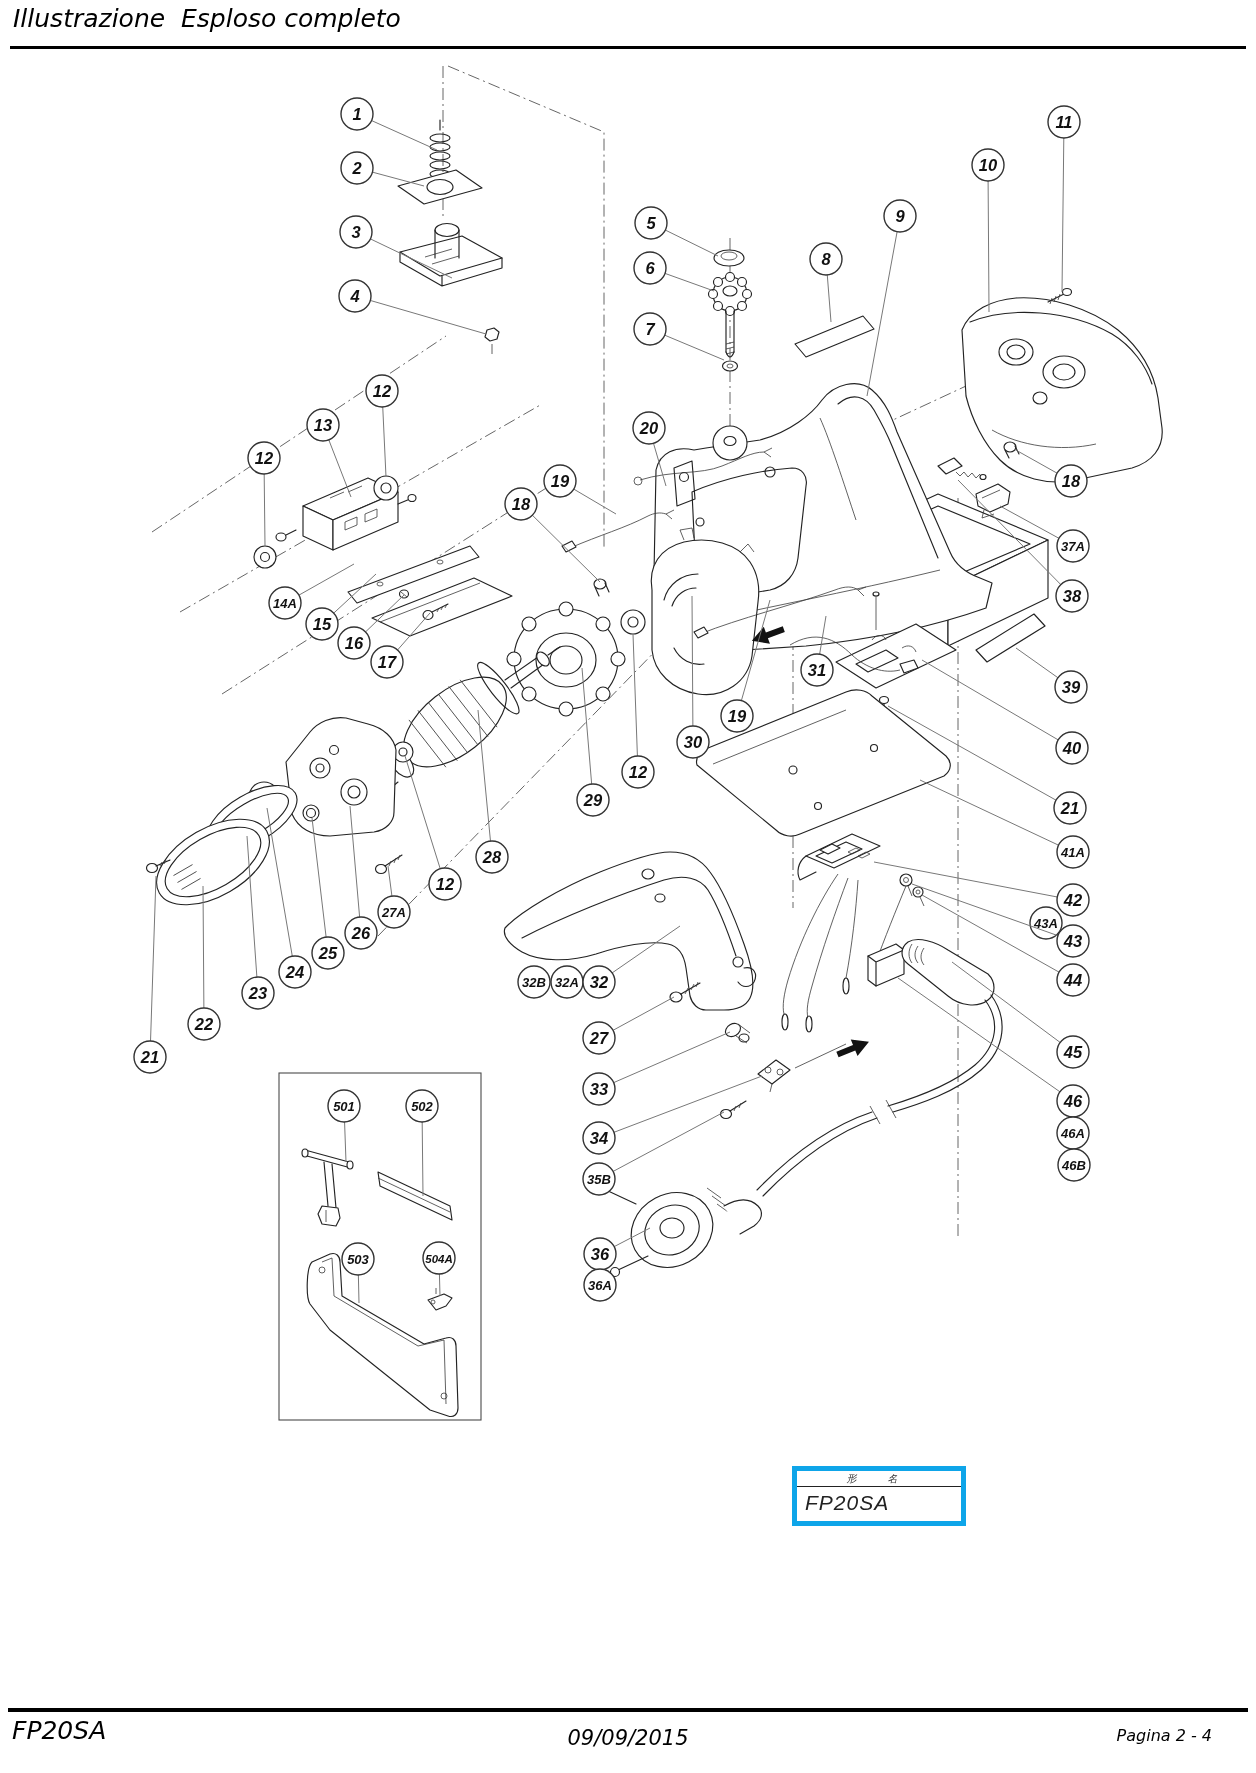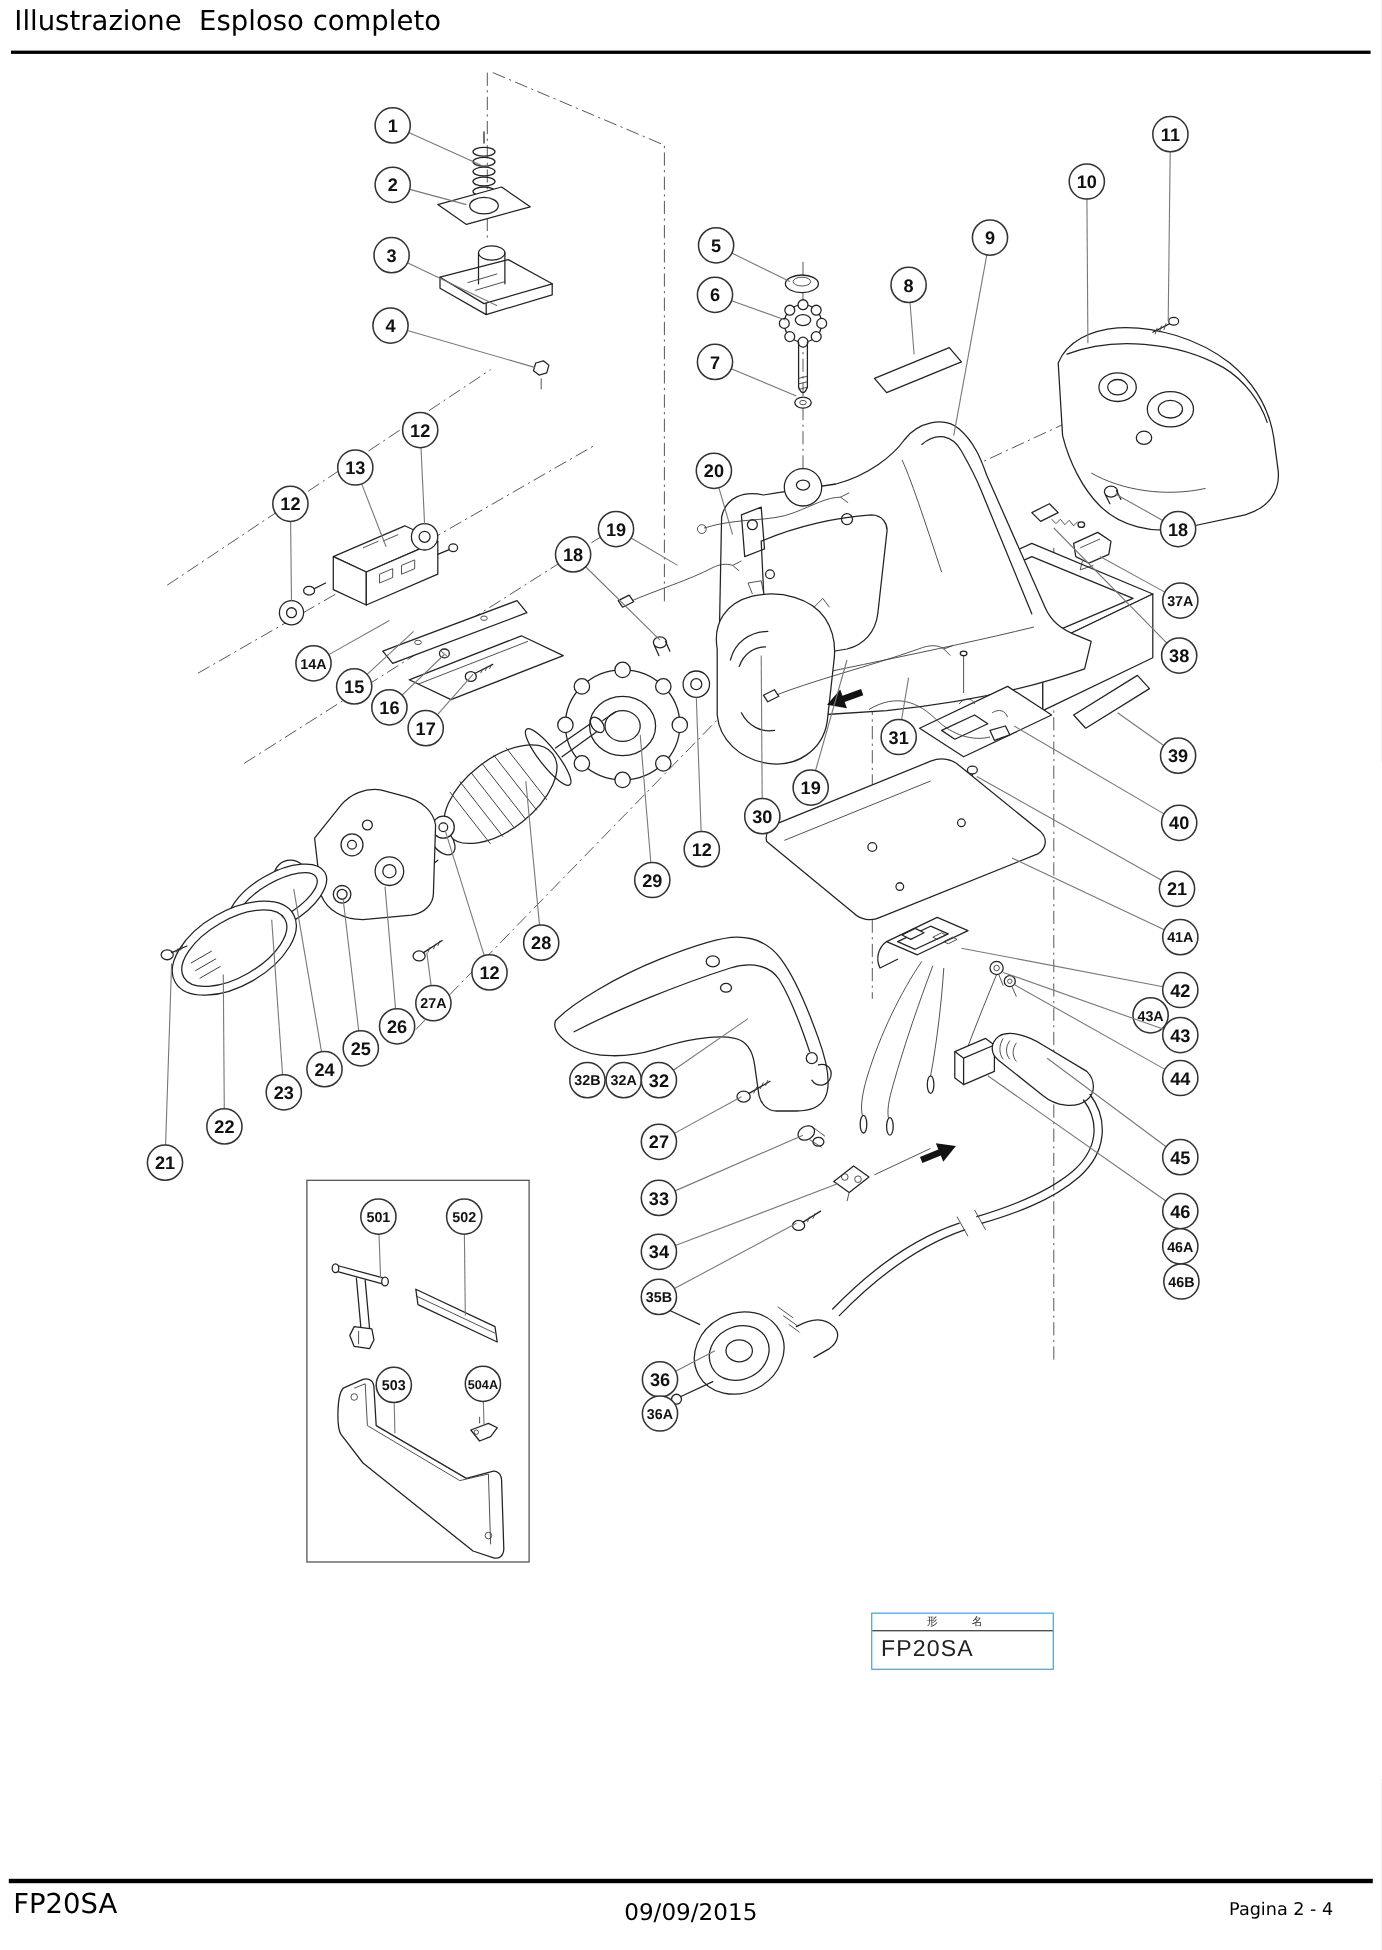--- a/index.html
+++ b/index.html
@@ -1,19 +1,20 @@
 <!DOCTYPE html>
 <html><head>
 <meta charset="utf-8">
 <style>
   html,body{margin:0;padding:0;background:#e8e8e8;}
   .page{
     position:relative; width:1256px; height:1773px; background:#ffffff;
     font-family:"Liberation Sans", sans-serif; color:#111; overflow:hidden;
     margin:0 auto;
+    font-style:italic;
   }
   .title{
     position:absolute; left:13px; top:4px; font-family:"DejaVu Sans",sans-serif;
     font-size:25px; letter-spacing:0px; white-space:pre; color:#000;
   }
   .rule-top{position:absolute; left:10px; right:10px; top:46px; height:3px; background:#000;}
   svg.diagram{position:absolute; left:0; top:0;}
   .part{fill:#ffffff; stroke:#232323; stroke-width:1.15; stroke-linejoin:round; stroke-linecap:round;}
   .ln{fill:none; stroke:#232323; stroke-width:1.15; stroke-linejoin:round; stroke-linecap:round;}
   .thin{fill:none; stroke:#3a3a3a; stroke-width:0.8;}
@@ -21,21 +22,21 @@
   .arrow{fill:#121212; stroke:none;}
   .balloon{fill:#ffffff; stroke:#333; stroke-width:1.4;}
   .leader{stroke:#787878; stroke-width:1;}
   .balloon-label{
     fill:#111; font-family:"Liberation Sans",sans-serif; font-weight:bold;
     text-anchor:middle;
   }
   .inset-rect{fill:none; stroke:#4a4a4a; stroke-width:1.1;}
   .model-box{
     position:absolute; left:792px; top:1466px; width:164px;
-    border:1px solid #0ea5e9; background:#fff;
+    border:5px solid #0ea5e9; background:#fff;
   }
   .model-box-header{
     height:15px; border-bottom:1px solid #222; font-size:10px; line-height:15px;
     text-align:center; letter-spacing:14px; color:#333; overflow:hidden;
   }
   .model-box-value{
     font-size:21px; padding:4px 8px 6px 8px; font-family:"Liberation Sans",sans-serif;
     color:#222; letter-spacing:1px;
   }
   .footer-rule{position:absolute; left:8px; right:8px; top:1708px; height:4px; background:#000;}

